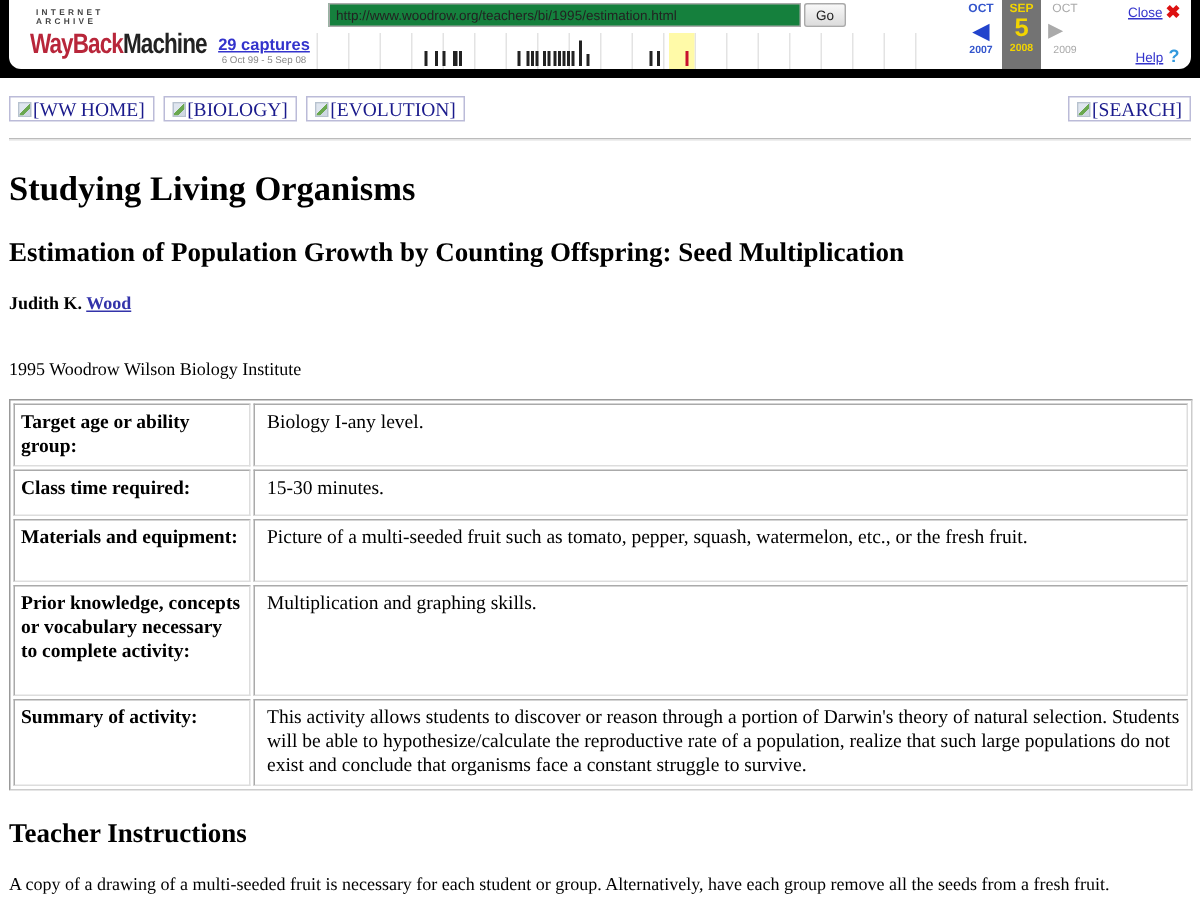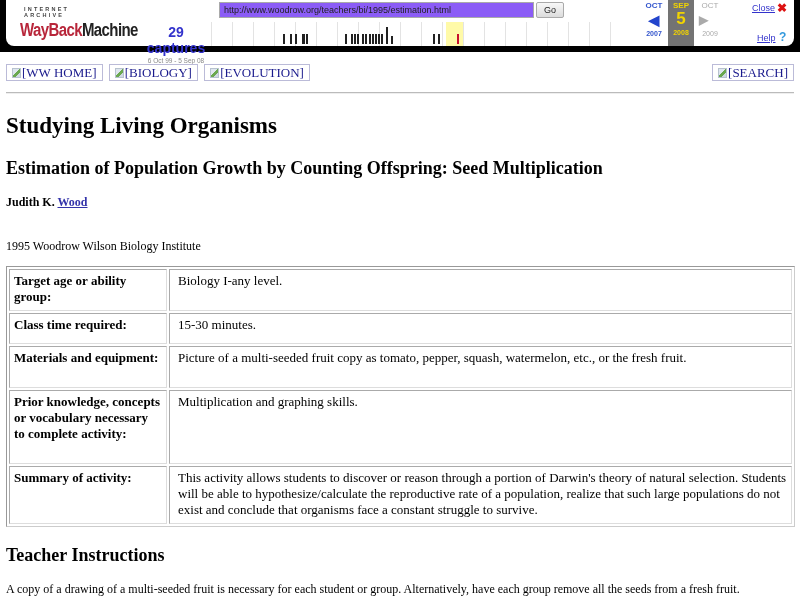--- a/index.html
+++ b/index.html
@@ -32,37 +32,37 @@
   .wb-logo .wm {
     display: block; margin-top: 2px;
     font-family: "Liberation Sans", sans-serif; font-weight: bold;
     font-size: 15px; letter-spacing: -0.6px; line-height: 16px;
     transform: scaleY(1.25); transform-origin: top left;
   }
   .wb-logo .wm .wb { color: #b8263a; }
   .wb-logo .wm .mc { color: #222; }
   .wb-url {
     position: absolute; left: 213px; top: 2px; width: 315px; height: 16px;
-    border: 1px solid #aaa; background: #8b5cf6;
+    border: 1px solid #aaa; background: #15803d;
     font-family: "Liberation Sans", sans-serif; font-size: 9px; line-height: 14px;
     padding-left: 4px; color: #222; overflow: hidden; white-space: nowrap;
   }
   .wb-go {
     position: absolute; left: 530px; top: 2px; width: 28px; height: 16px;
     border: 1px solid #aaa; border-radius: 2px;
     background: linear-gradient(#f8f8f8, #dcdcdc);
     font-family: "Liberation Sans", sans-serif; font-size: 9px; line-height: 14px;
     text-align: center; color: #222;
   }
   .wb-captures {
     position: absolute; left: 138px; top: 24px; width: 64px; text-align: center;
     font-family: "Liberation Sans", sans-serif;
   }
   .wb-captures a {
-    display: block; font-size: 14px; font-weight: bold; color: #3333cc; 
+    display: block; font-size: 11px; font-weight: bold; color: #3333cc; text-decoration: underline;
   }
   .wb-captures span { display: block; font-size: 6.5px; color: #888; margin-top: 1px; }
   .wb-timeline {
     position: absolute; left: 205px; top: 22px; width: 425px; height: 24px;
   }
   .wb-timeline .yr {
     position: absolute; top: 0; width: 1px; height: 24px; background: #e3e3e3;
   }
   .wb-timeline .bar {
     position: absolute; bottom: 2px; width: 2px; background: #222;
@@ -234,21 +234,21 @@
       <tr style="height:42px">
     <td class="label">Target age or ability group:</td>
     <td class="val">Biology I-any level.</td>
   </tr>
   <tr style="height:31px">
     <td class="label">Class time required:</td>
     <td class="val">15-30 minutes.</td>
   </tr>
   <tr style="height:42px">
     <td class="label">Materials and equipment:</td>
-    <td class="val">Picture of a multi-seeded fruit copy as tomato, pepper, squash, watermelon, etc., or the fresh fruit.</td>
+    <td class="val">Picture of a multi-seeded fruit such as tomato, pepper, squash, watermelon, etc., or the fresh fruit.</td>
   </tr>
   <tr style="height:74px">
     <td class="label">Prior knowledge, concepts or vocabulary necessary to complete activity:</td>
     <td class="val">Multiplication and graphing skills.</td>
   </tr>
   <tr style="height:58px">
     <td class="label">Summary of activity:</td>
     <td class="val">This activity allows students to discover or reason through a portion of Darwin's theory of natural selection. Students will be able to hypothesize/calculate the reproductive rate of a population, realize that such large populations do not exist and conclude that organisms face a constant struggle to survive.</td>
   </tr>
 </tbody>

